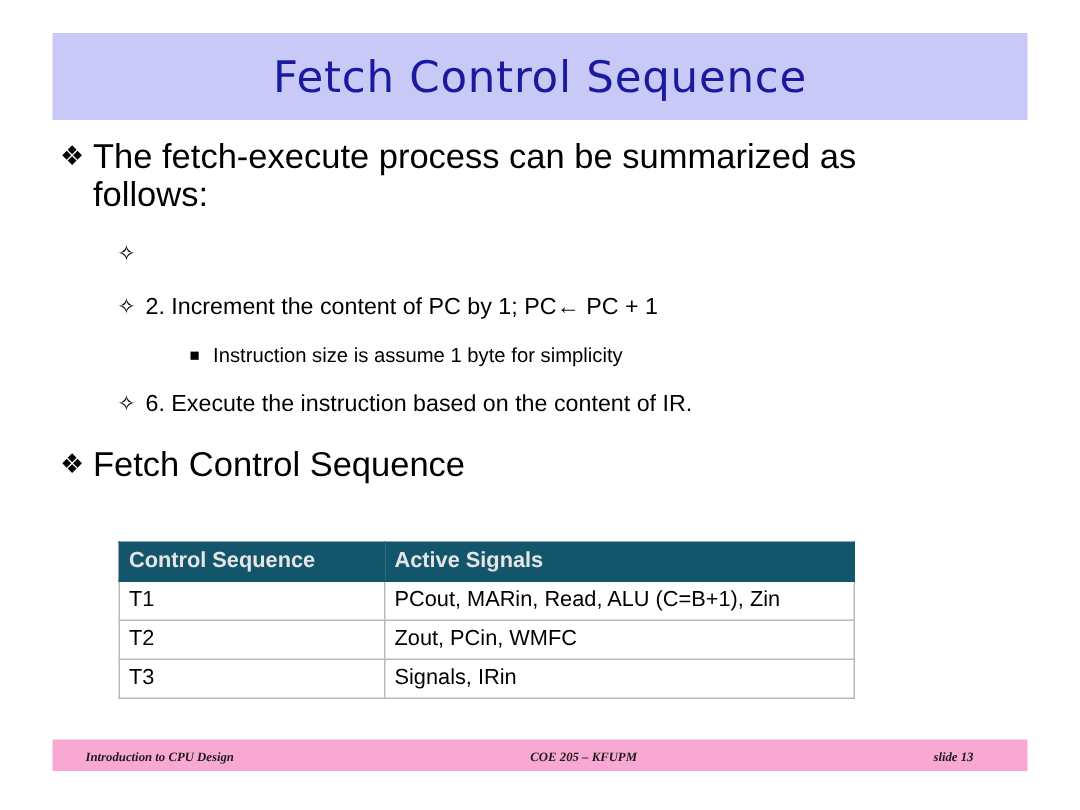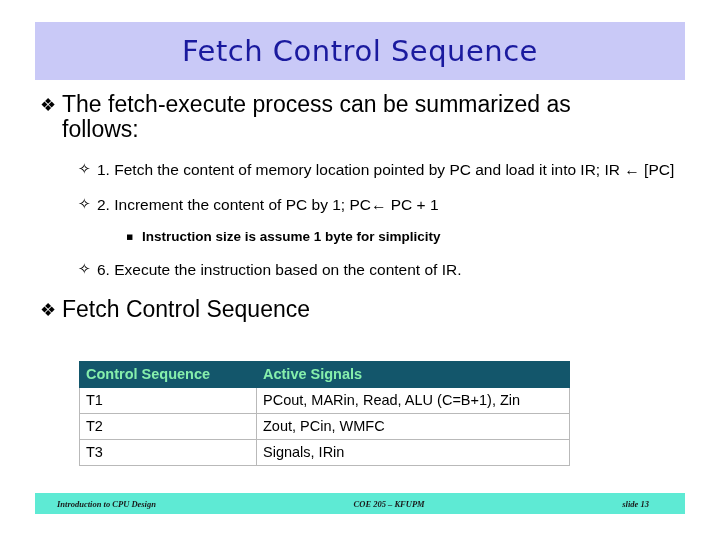--- a/index.html
+++ b/index.html
@@ -97,40 +97,40 @@
     font-family: "DejaVu Sans", sans-serif;
     font-size: 11px;
     line-height: 22px;
     width: 16px;
     flex: 0 0 16px;
     color: #000000;
   }
   .lvl3 .btxt {
     font-size: 13.5px;
     line-height: 22px;
-    font-weight: 700;
+    font-weight: 400;
   }
 
   .gap-a { height: 14px; }
   .gap-b { height: 10px; }
   .gap-c { height: 8px; }
   .gap-d { height: 14px; }
 
   
   .seq-table {
     position: absolute;
     left: 79px;
     top: 361px;
     width: 491px;
     border-collapse: collapse;
     table-layout: fixed;
   }
   .seq-table th {
     background: #13566b;
-    color: #86efac;
+    color: #e5e5e5;
     font-size: 14.5px;
     font-weight: bold;
     text-align: left;
     padding: 4px 6px 5px 6px;
     border: 1px solid #13566b;
     font-family: "Liberation Sans", sans-serif;
   }
   .seq-table th.c1 { width: 164px; }
   .seq-table td {
     font-size: 14.5px;
@@ -143,21 +143,21 @@
     overflow: hidden;
   }
 
   
   .footer-band {
     position: absolute;
     left: 35px;
     top: 493px;
     width: 650px;
     height: 21px;
-    background: #5eead4;
+    background: #f9a8d4;
     display: flex;
     align-items: center;
   }
   .footer-band .fl,
   .footer-band .fc,
   .footer-band .fr {
     font-family: "Liberation Serif", serif;
     font-style: italic;
     font-weight: bold;
     font-size: 8.5px;
@@ -179,21 +179,20 @@
 
   <div class="bullet-row lvl1">
     <span class="marker">❖</span>
     <span class="btxt">The fetch-execute process can be summarized as follows:</span>
   </div>
 
   <div class="gap-a"></div>
 
   <div class="bullet-row lvl2">
     <span class="marker">✧</span>
-    <span class="btxt">1. Fetch the content of memory location pointed by PC and load it into IR; IR ← [PC]</span>
   </div>
 
   <div class="gap-b"></div>
 
   <div class="bullet-row lvl2">
     <span class="marker">✧</span>
     <span class="btxt">2. Increment the content of PC by 1; PC← PC + 1</span>
   </div>
 
   <div class="gap-c"></div>

